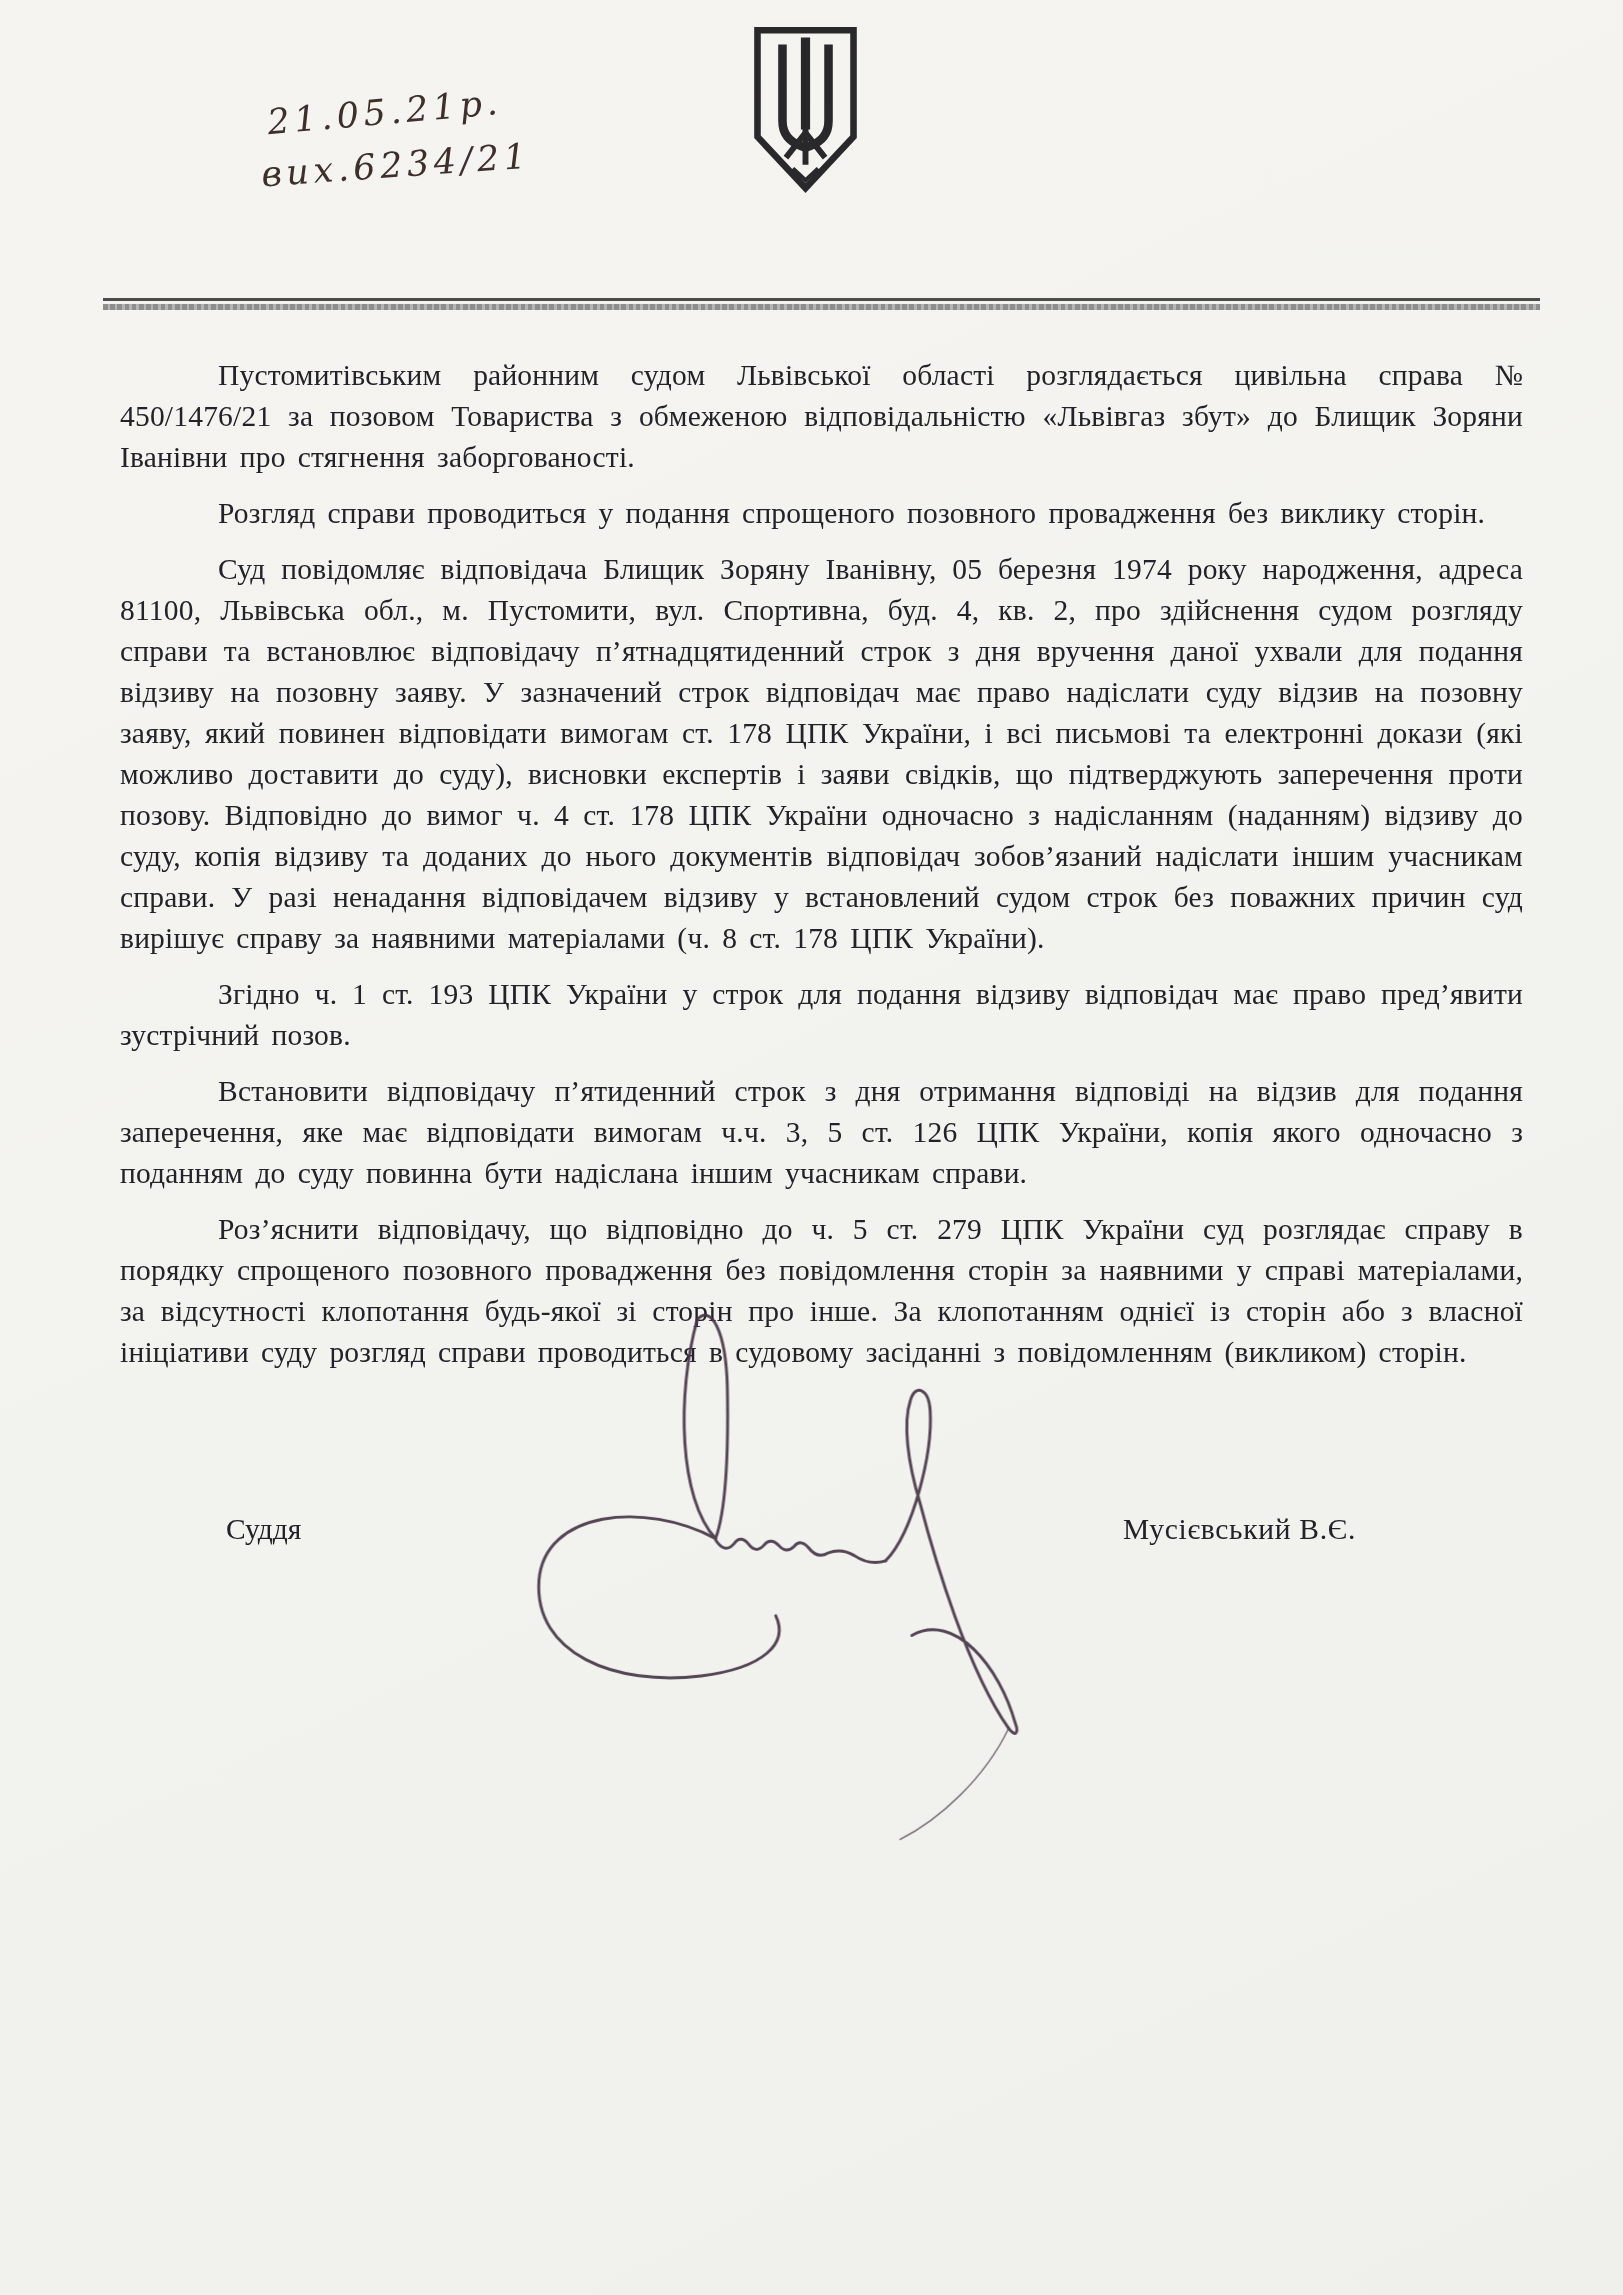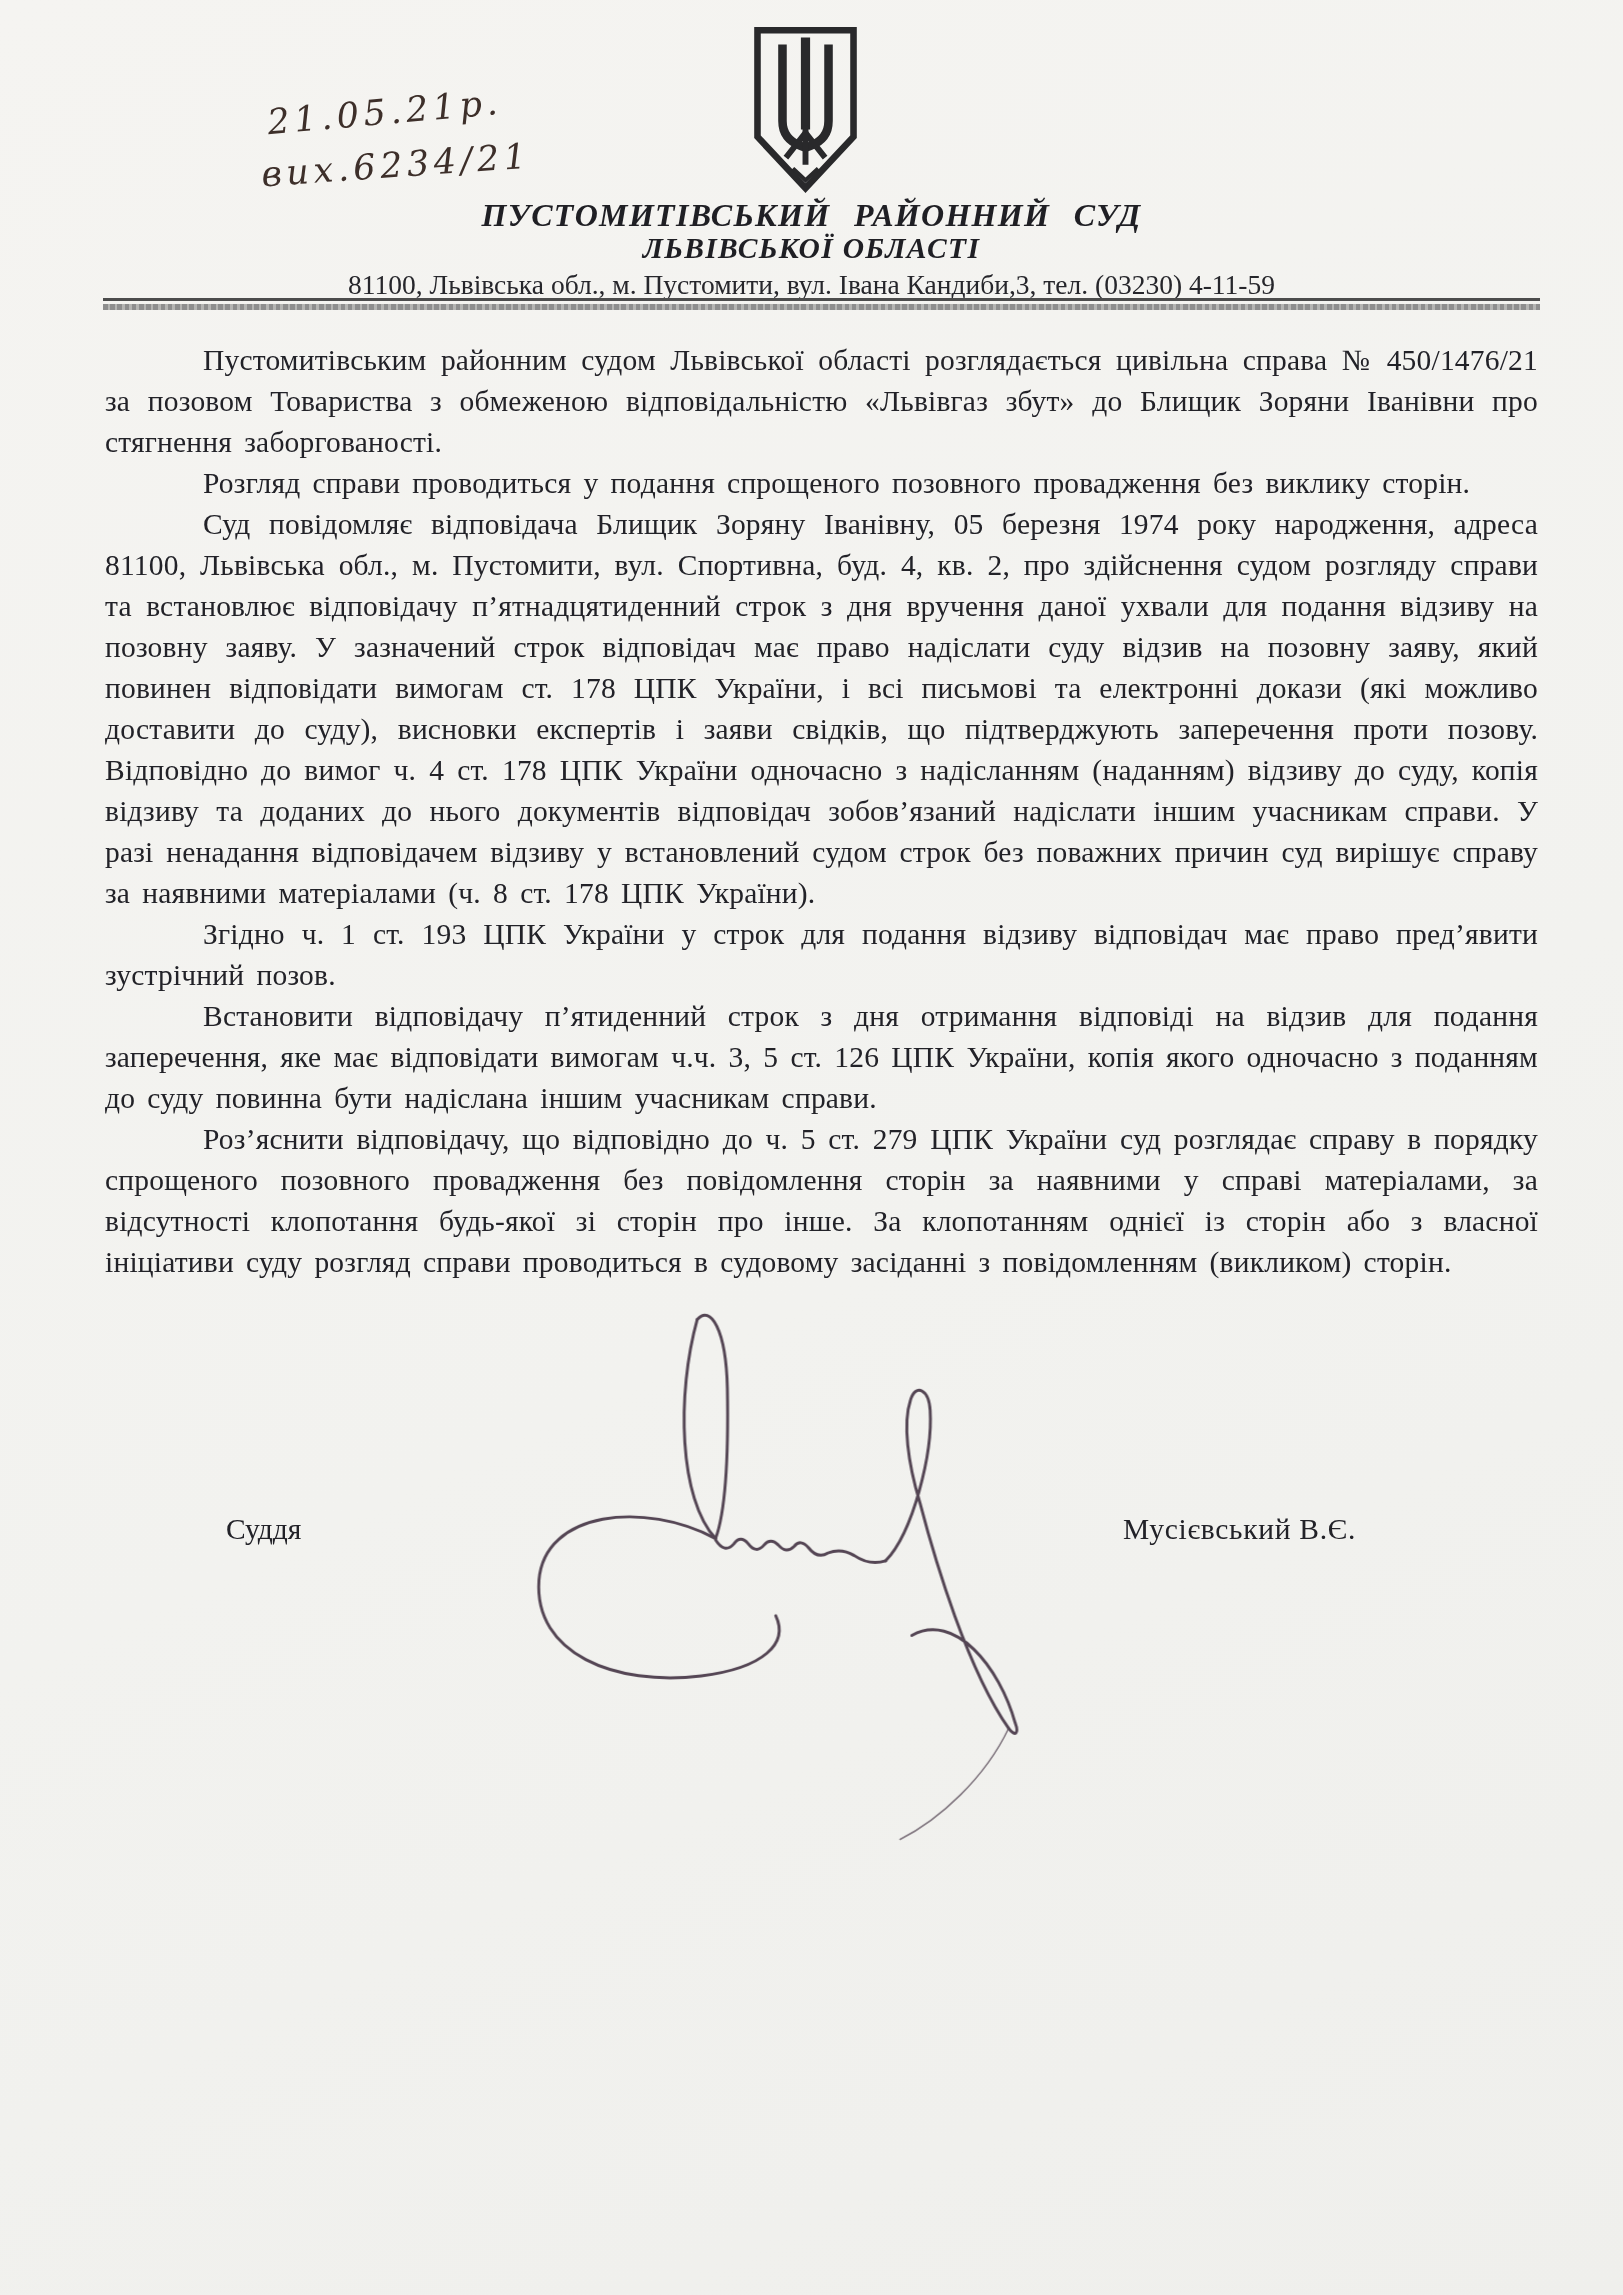--- a/index.html
+++ b/index.html
@@ -57,21 +57,21 @@
     background:repeating-linear-gradient(90deg,#8e8e8e 0 4.6px,#b5b5b3 4.6px 7.2px);
   }
 
   
   .body-text{
     position:absolute;left:105px;top:340px;width:1433px;
     font-size:29.5px;line-height:41px;
     text-align:justify;
     color:#222228;
   }
-  .para{margin:0;text-indent:98px;word-spacing:4.6px;letter-spacing:0.2px;}
+  .para{margin:15px;text-indent:98px;word-spacing:4.6px;letter-spacing:0.2px;}
 
   
   .sig-row{
     position:absolute;left:0;top:1513px;width:1497px;height:46px;
     font-size:29.5px;color:#222228;
   }
   .sig-role{position:absolute;left:226px;top:0;}
   .sig-name{position:absolute;right:141px;top:0;letter-spacing:0.7px;margin-left:46px;}
 
   .signature-svg{position:absolute;left:481px;top:1303px;width:583px;height:628px;}
@@ -91,25 +91,20 @@
         <path stroke-width="13" d="M50 36 V146 C50 166 62 178 78 184"></path>
         <path stroke-width="13" d="M120 36 V146 C120 166 108 178 92 184"></path>
         <path stroke-width="14" d="M85 26 V152"></path>
         <path stroke-width="9" d="M58 198 L85 164 L112 198"></path>
         <path stroke-width="9" d="M85 158 L85 208"></path>
         <path stroke-width="6" d="M68 220 L85 236 L102 220"></path>
       </g>
     </svg>
   </div>
 
-  <div class="header">
-    <div class="court-line1">ПУСТОМИТІВСЬКИЙ РАЙОННИЙ СУД</div>
-    <div class="court-line2">ЛЬВІВСЬКОЇ ОБЛАСТІ</div>
-    <div class="address-line">81100, Львівська обл., м. Пустомити, вул. Івана Кандиби,3, тел. (03230) 4-11-59</div>
-  </div>
   <div class="rule">
     <div class="rule-thin"></div>
     <div class="rule-thick"></div>
   </div>
 
   <div class="body-text">
       <p class="para">Пустомитівським районним судом Львівської області розглядається цивільна справа № 450/1476/21 за позовом Товариства з обмеженою відповідальністю «Львівгаз збут» до Блищик Зоряни Іванівни про стягнення заборгованості.</p>
       <p class="para">Розгляд справи проводиться у подання спрощеного позовного провадження без виклику сторін.</p>
       <p class="para">Суд повідомляє відповідача Блищик Зоряну Іванівну, 05 березня 1974 року народження, адреса 81100, Львівська обл., м. Пустомити, вул. Спортивна, буд. 4, кв. 2, про здійснення судом розгляду справи та встановлює відповідачу п’ятнадцятиденний строк з дня вручення даної ухвали для подання відзиву на позовну заяву. У зазначений строк відповідач має право надіслати суду відзив на позовну заяву, який повинен відповідати вимогам ст. 178 ЦПК України, і всі письмові та електронні докази (які можливо доставити до суду), висновки експертів і заяви свідків, що підтверджують заперечення проти позову. Відповідно до вимог ч. 4 ст. 178 ЦПК України одночасно з надісланням (наданням) відзиву до суду, копія відзиву та доданих до нього документів відповідач зобов’язаний надіслати іншим учасникам справи. У разі ненадання відповідачем відзиву у встановлений судом строк без поважних причин суд вирішує справу за наявними матеріалами (ч. 8 ст. 178 ЦПК України).</p>
       <p class="para">Згідно ч. 1 ст. 193 ЦПК України у строк для подання відзиву відповідач має право пред’явити зустрічний позов.</p>

